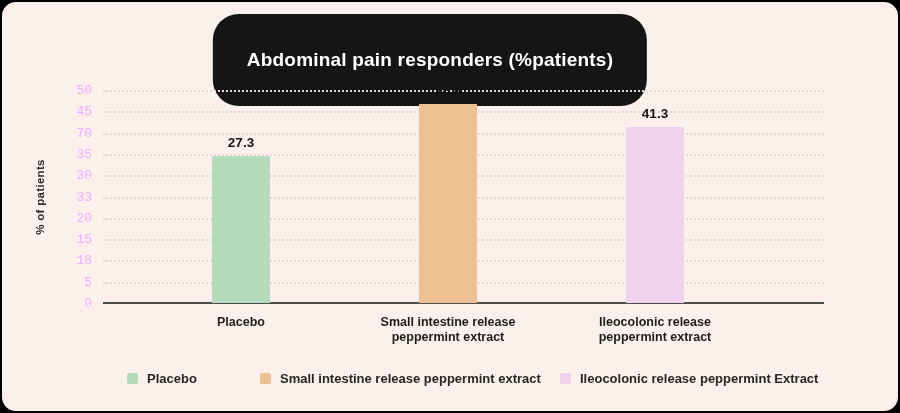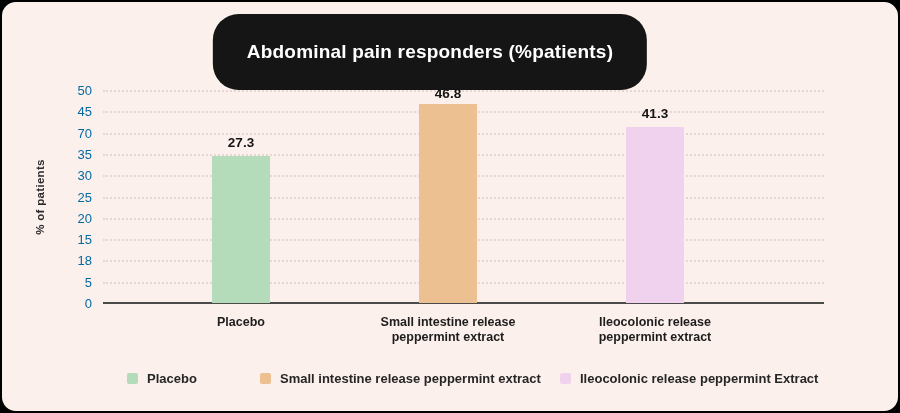--- a/index.html
+++ b/index.html
@@ -1,27 +1,27 @@
 <!DOCTYPE html>
 <html><head>
 <meta charset="utf-8">
 <style>
   html,body{margin:0;padding:0;background:#000;}
   body{width:900px;height:413px;position:relative;font-family:"Liberation Sans",sans-serif;overflow:hidden;}
   .panel{position:absolute;inset:0;background:#fcf0ed;border:2px solid #000;border-radius:16px;box-sizing:border-box;}
   .title-pill{position:absolute;left:430px;top:14px;transform:translateX(-50%);background:#151515;color:#fff;
-    border-radius:26px;height:60px;display:flex;align-items:center;padding:8px 34px;white-space:nowrap;
+    border-radius:26px;height:60px;display:flex;align-items:center;padding:16px 34px;white-space:nowrap;
     font-size:19px;font-weight:bold;letter-spacing:.2px;}
   .ylabel{position:absolute;left:40px;top:197px;transform:translate(-50%,-50%) rotate(-90deg);
     font-size:11.5px;font-weight:bold;color:#2a2a2a;white-space:nowrap;letter-spacing:.3px;}
   .plot{position:absolute;left:103px;top:90px;width:721px;height:213px;}
   .gridline{position:absolute;left:0;right:0;height:0;border-top:2px dotted #e6d7d3;}
   .axis-line{position:absolute;left:0;right:0;bottom:-1px;height:2px;background:#4a4a48;}
   .yticks{position:absolute;left:36px;top:90px;width:56px;height:213px;}
-  .ytick{position:absolute;right:0;transform:translateY(-50%);font-size:13px;color:#0369a1;}
+  .ytick{position:absolute;right:0;transform:translateY(-50%);font-size:13px;color:#f0abfc;font-family:Liberation Mono, monospace;}
   .bar{position:absolute;bottom:0;width:58px;}
   .bar-value{position:absolute;transform:translateX(-50%);font-size:13.5px;font-weight:bold;color:#141414;white-space:nowrap;}
   .xlabels{position:absolute;left:103px;top:315px;width:721px;height:40px;}
   .xlabel{position:absolute;transform:translateX(-50%);text-align:center;white-space:pre-line;
     font-size:12.5px;line-height:15px;font-weight:600;color:#1d1d1d;}
   .legend{position:absolute;left:0;top:371px;width:900px;height:20px;}
   .legend-item{position:absolute;display:flex;align-items:center;gap:9px;}
   .legend-swatch{width:11px;height:11px;border-radius:2px;flex:none;}
   .legend-label{font-size:13px;font-weight:600;color:#262626;white-space:nowrap;}
 </style>
@@ -35,21 +35,21 @@
 </div>
 
 <div class="ylabel">% of patients</div>
 
 <div class="yticks">
     <div class="ytick" style="top: 100%;">0</div>
     <div class="ytick" style="top: 90%;">5</div>
     <div class="ytick" style="top: 80%;">18</div>
     <div class="ytick" style="top: 70%;">15</div>
     <div class="ytick" style="top: 60%; margin-left: 46px;">20</div>
-    <div class="ytick" style="top: 50%;">25</div>
+    <div class="ytick" style="top: 50%;">33</div>
     <div class="ytick" style="top: 40%;">30</div>
     <div class="ytick" style="top: 30%;">35</div>
     <div class="ytick" style="top: 20%;">70</div>
     <div class="ytick" style="top: 10%;">45</div>
     <div class="ytick" style="top: 0%;">50</div>
   </div>
 
 <div class="plot">
   <div class="axis-line"></div>
 <div class="gridline" style="top: 90%;"></div>

